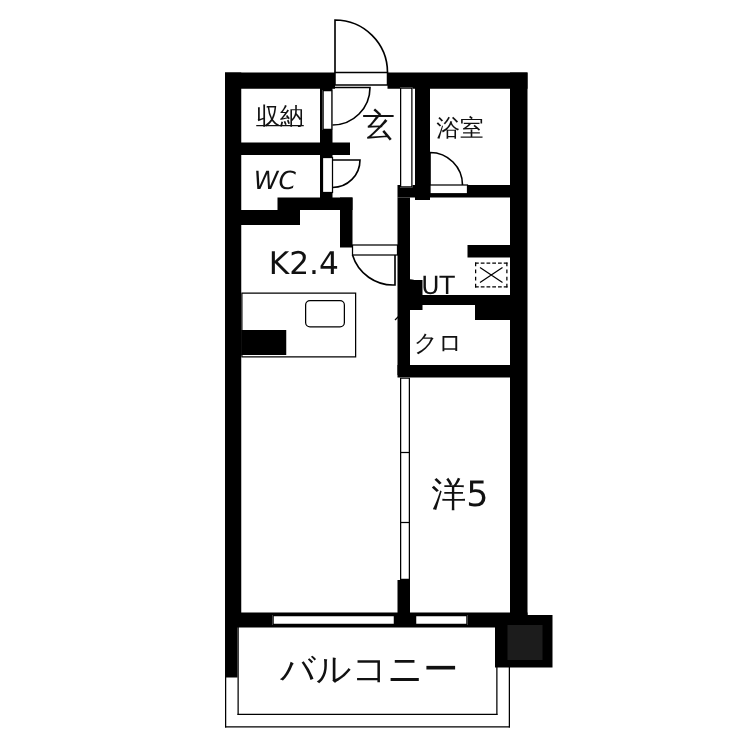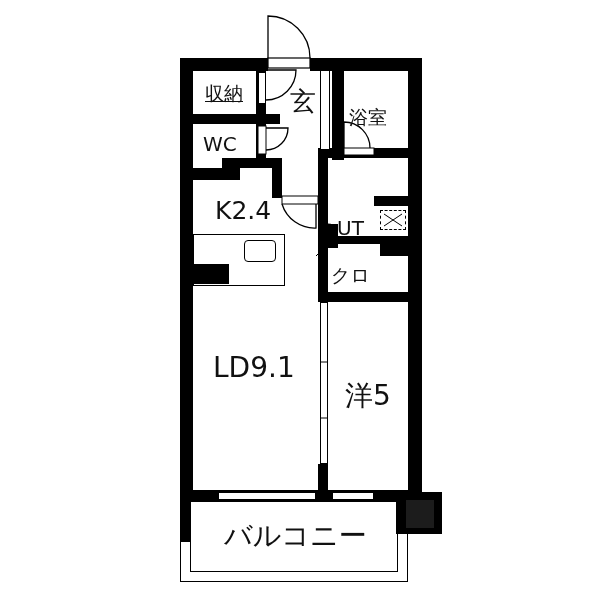--- a/index.html
+++ b/index.html
@@ -79,21 +79,20 @@
     <path d="M316 256 L324 248" fill="none" stroke="#000" stroke-width="1"></path>
 
     <path d="M384 214 L402 226 M402 214 L384 226" stroke="#000" stroke-width="1"></path>
 
     <line x1="320" y1="362" x2="328" y2="362" stroke="#000" stroke-width="1"></line>
     <line x1="320" y1="418" x2="328" y2="418" stroke="#000" stroke-width="1"></line>
   </svg>
 
   <span class="lbl sm" style="left:205px;top:84px;text-decoration:underline;">収納</span>
   <span class="lbl lg" style="left:290px;top:88px;font-size:26px;">玄</span>
-  <span class="lbl sm" style="left:349px;top:108px;">浴室</span>
-  <span class="lbl sm" style="left:203px;top:134px;font-size:20px;">WC</span>
+  <span class="lbl sm" style="left:349px;top:95px;font-family:Liberation Mono, monospace;">浴室</span>
+  <span class="lbl sm" style="left:203px;top:134px;font-size:20px;font-style:italic;">WC</span>
   <span class="lbl" style="left:199px;top:198px;font-size:25px;margin-left:16px;">K2.4</span>
   <span class="lbl sm" style="left:337px;top:186px;font-size:20px;margin-top:32px;">UT</span>
   <span class="lbl sm" style="left:331px;top:266px;">クロ</span>
-  <span class="lbl lg" style="left:213px;top:354px;">LD9.1</span>
   <span class="lbl lg" style="left:345px;top:382px;text-align:center;">洋5</span>
   <span class="lbl lg" style="left:224px;top:522px;">バルコニー</span>
 </div>
 
 </body></html>

